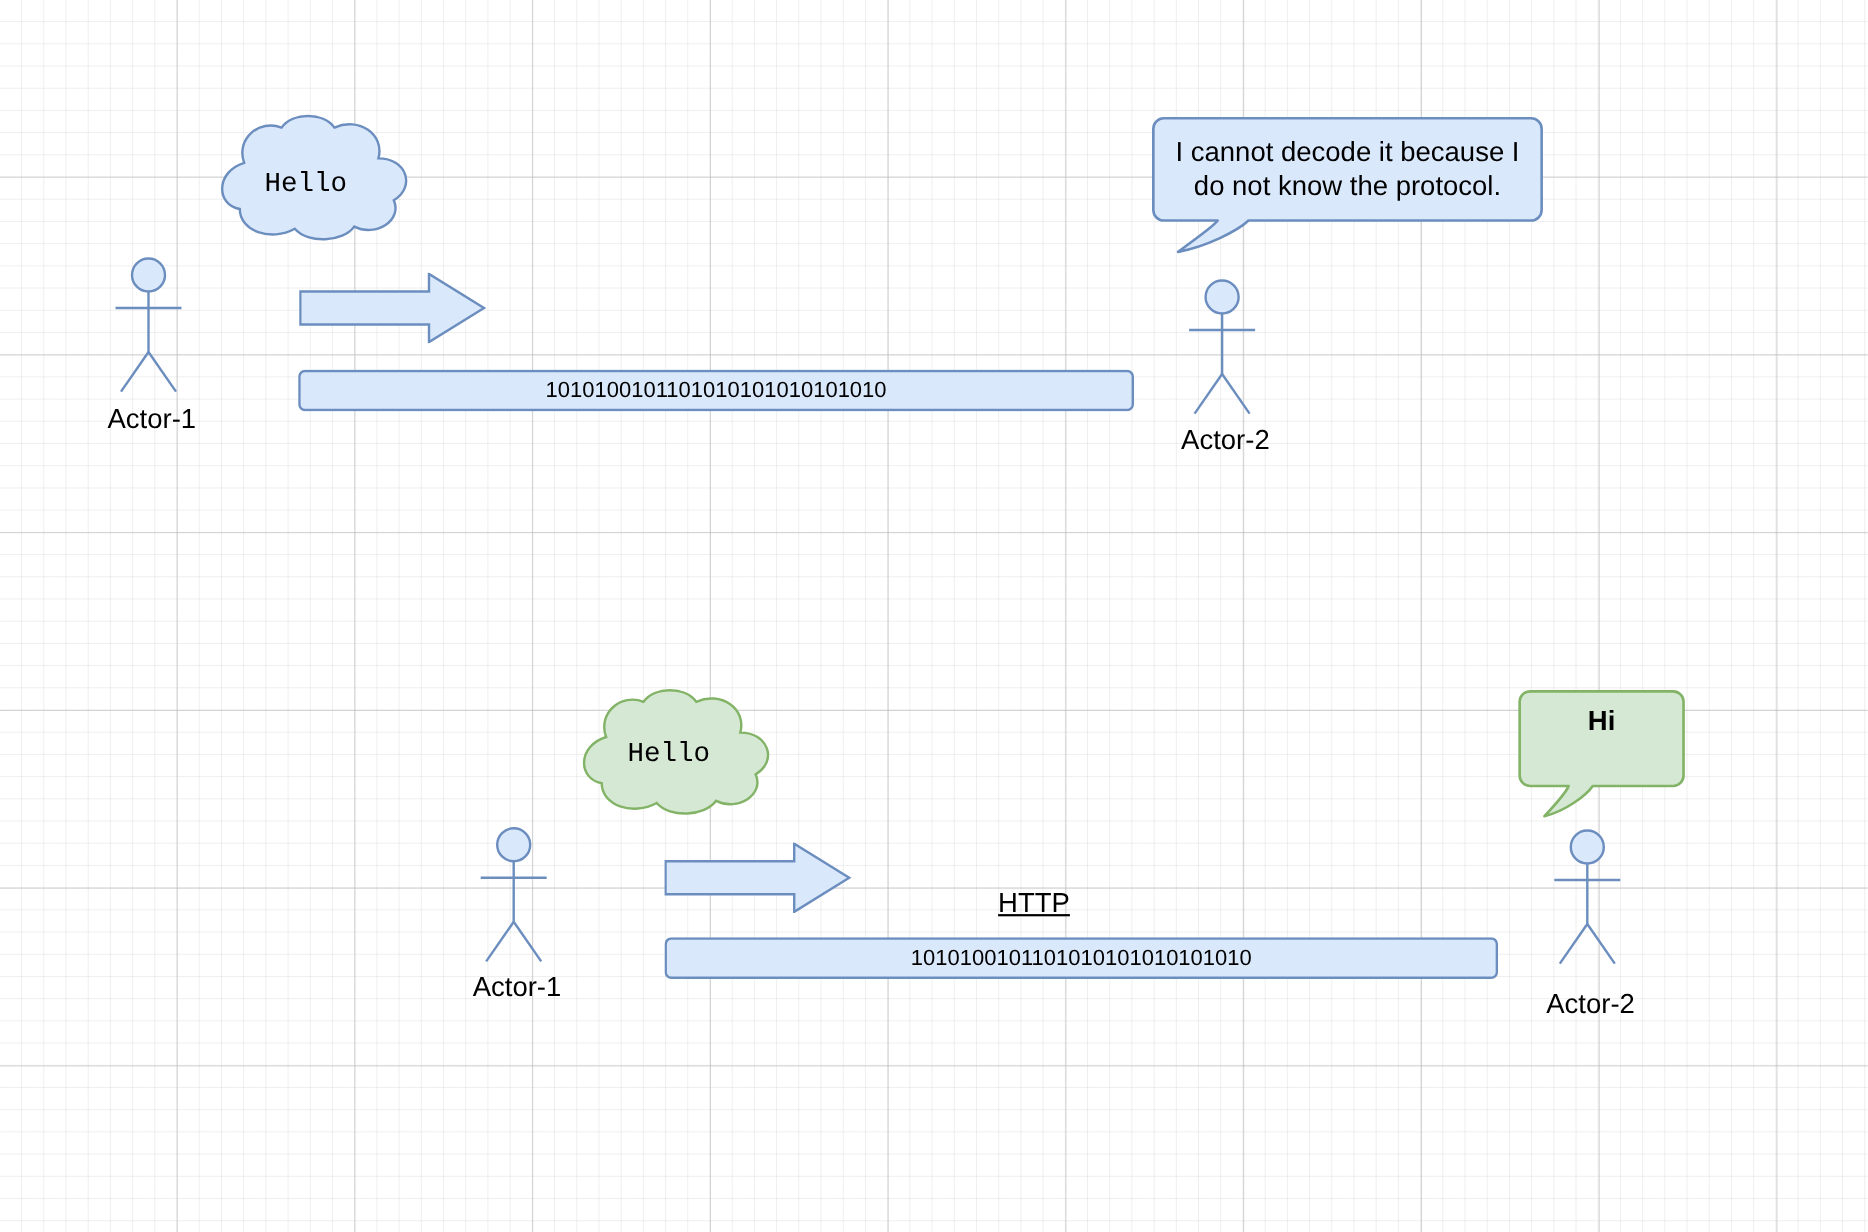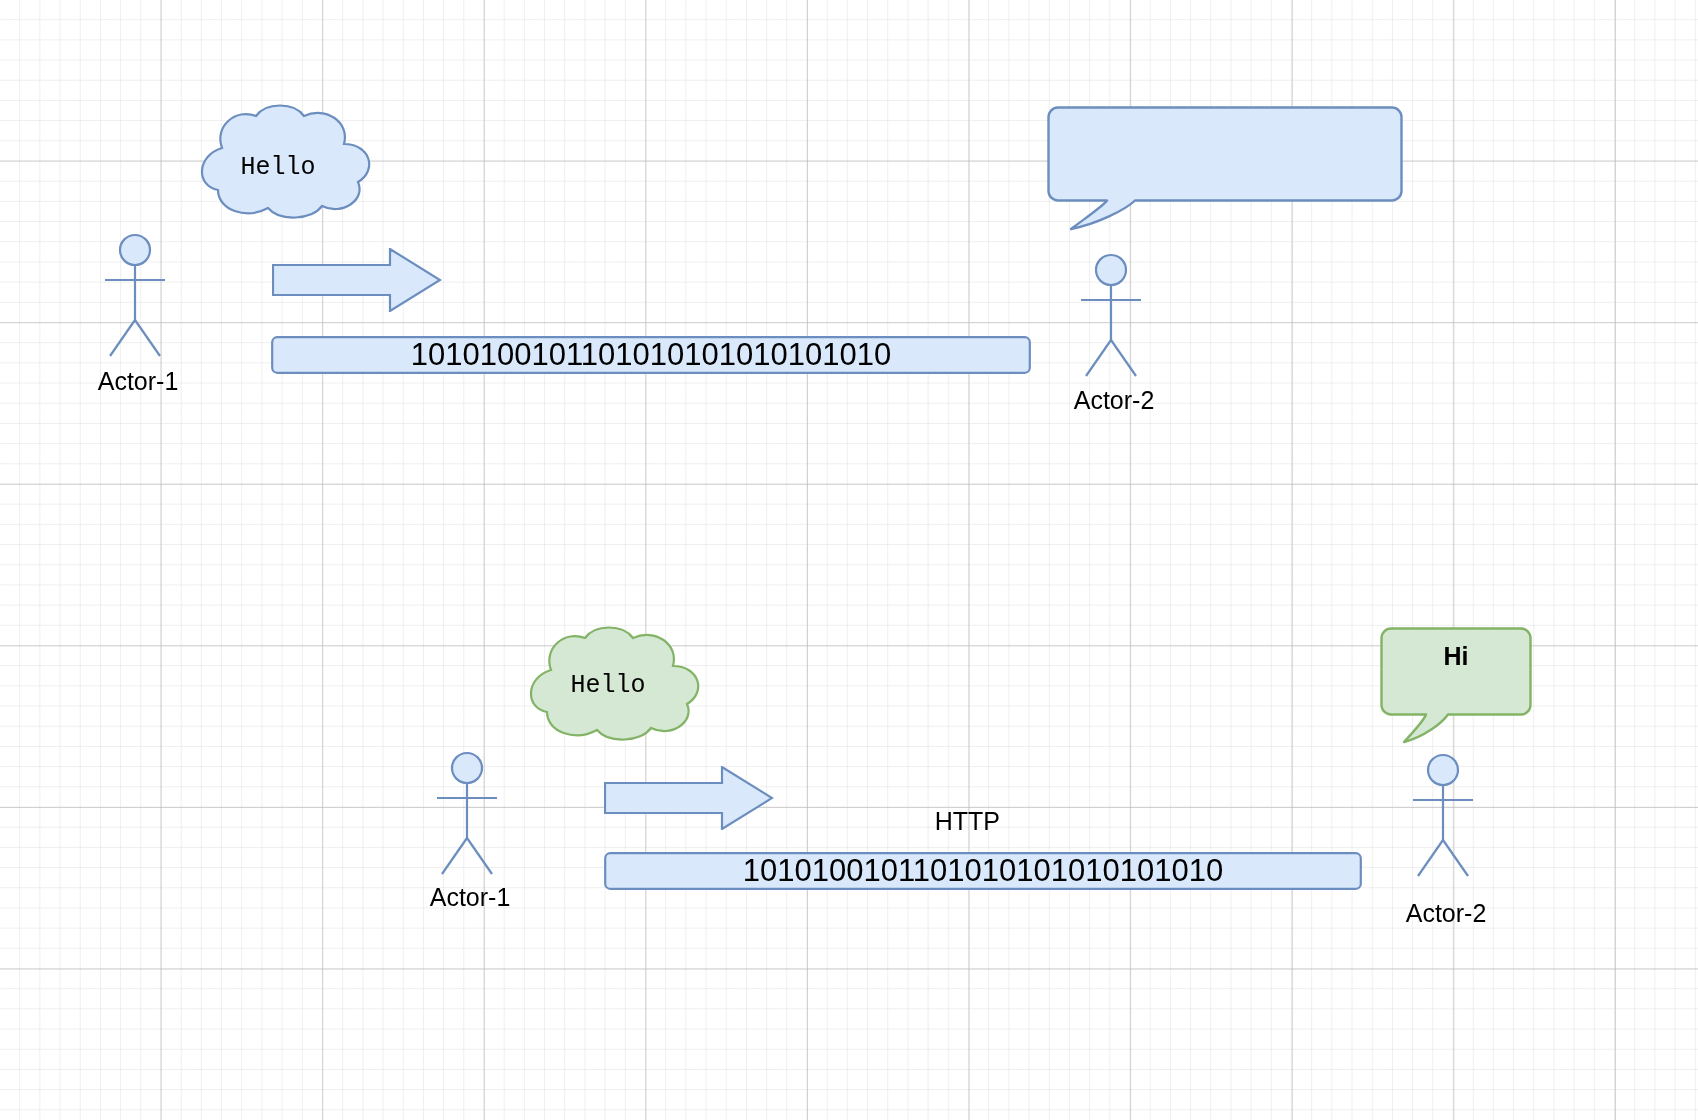--- a/index.html
+++ b/index.html
@@ -38,21 +38,21 @@
     font-family: Liberation Mono, monospace;
   }
   .bubble-text {
     font-size: 25px;
     line-height: 31px;
     text-align: center;
     width: 100%;
     color: #000000;
   }
   .bar-text {
-    font-size: 31px;
+    font-size: 20px;
     text-align: center;
     width: 100%;
     color: #000000;
     border-radius: 10px;
   }
   .proto-text {
     font-size: 25px;
     color: #000000;
   }
   .svgbox { position: absolute; overflow: visible; }
@@ -124,20 +124,23 @@
   <div class="svgbox" style="left:1047px; top:106px; width:356px; height:125px;">
     <svg width="356" height="125" viewBox="0 0 356 125">
       <path d="M 11 1.5 L 345 1.5 A 9.5 9.5 0 0 1 354.5 11 L 354.5 85
                A 9.5 9.5 0 0 1 345 94.5 L 88 94.5
                C 78 104, 50 118, 24 123
                C 44 108, 56 100, 60 94.5
                L 11 94.5 A 9.5 9.5 0 0 1 1.5 85 L 1.5 11
                A 9.5 9.5 0 0 1 11 1.5 Z" fill="#dae8fc" stroke="#6c8ebf" stroke-width="2.4" stroke-linejoin="round"></path>
     </svg>
   </div>
+  <div class="texthold" style="left:1052px; top:118px; width:346px; height:72px;">
+    <span class="bubble-text">I cannot decode it because I do not know the protocol.</span>
+  </div>
 
   <div class="svgbox" style="left:503px; top:620px; width:210px; height:125px;">
     <svg width="210" height="125" viewBox="0 0 210 125">
       <path d="M 48 50
                C 40 28, 62 10, 82 18
                C 92 4, 120 4, 130 18
                C 152 8, 176 24, 170 46
                C 196 46, 204 72, 184 84
                C 192 102, 168 118, 148 108
                C 138 122, 106 124, 94 110
@@ -161,21 +164,21 @@
   <div class="texthold" style="left:402px; top:882px; width:136px; height:30px;">
     <span class="actor-label">Actor-1</span>
   </div>
 
   <div class="svgbox" style="left:604px; top:766px; width:170px; height:64px;">
     <svg width="170" height="64" viewBox="0 0 170 64">
       <path d="M 1 17 L 118 17 L 118 1 L 168 32 L 118 63 L 118 47 L 1 47 Z" fill="#dae8fc" stroke="#6c8ebf" stroke-width="2.2" stroke-linejoin="miter"></path>
     </svg>
   </div>
 
-  <div class="texthold" style="left:880px; top:805px; width:120px; height:32px; justify-content:flex-end;">
+  <div class="texthold" style="left:880px; top:805px; width:120px; height:32px; justify-content:center;text-decoration:underline;">
     <span class="proto-text">HTTP</span>
   </div>
 
   <div class="svgbox" style="left:604px; top:852px; width:758px; height:38px;">
     <svg width="758" height="38" viewBox="0 0 758 38">
       <rect x="1.2" y="1.2" width="755.6" height="35.6" rx="5" ry="5" fill="#dae8fc" stroke="#6c8ebf" stroke-width="2.2"></rect>
     </svg>
   </div>
   <div class="texthold" style="left:604px; top:854px; width:758px; height:34px;">
     <span class="bar-text">1010100101101010101010101010</span>

